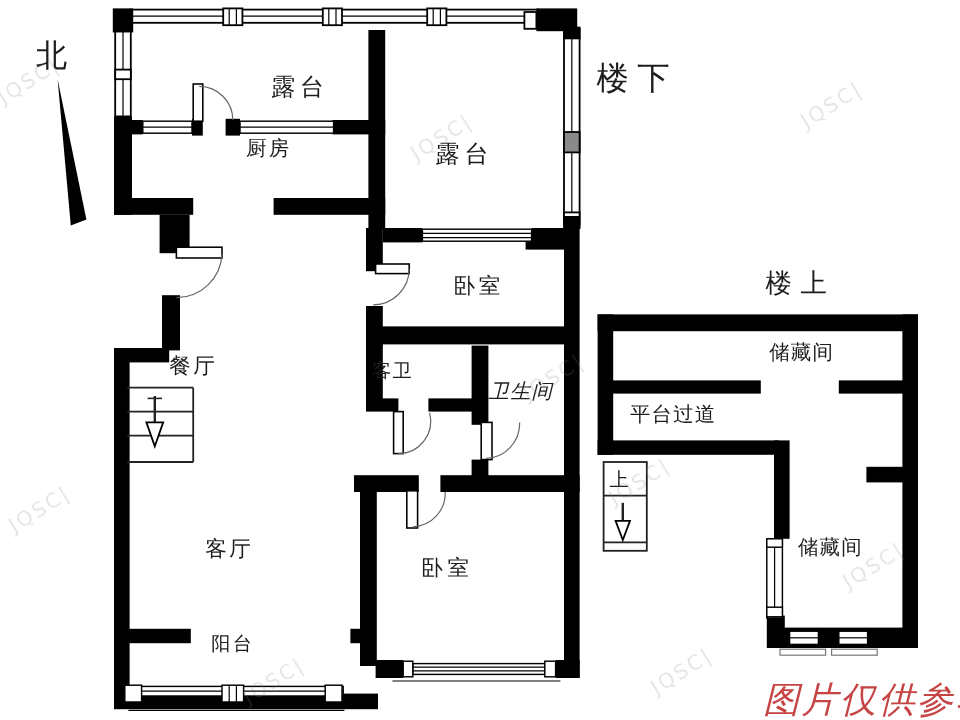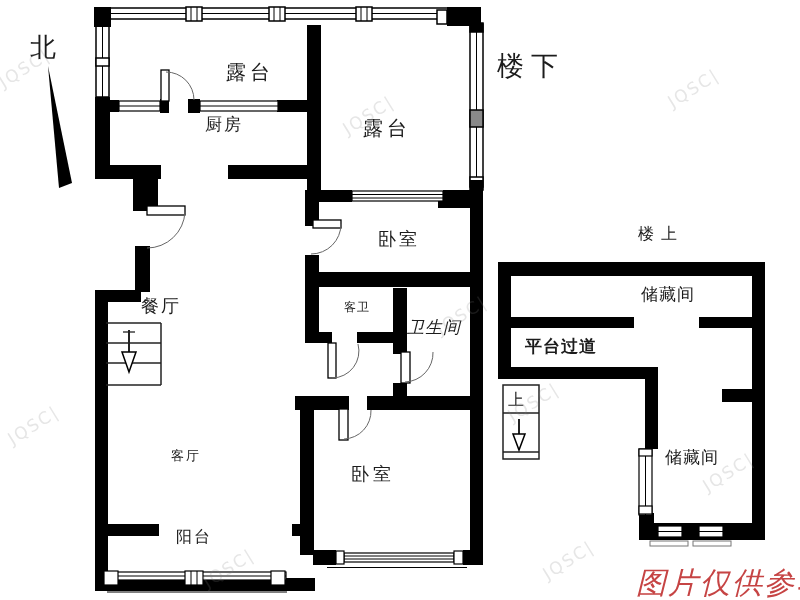--- a/index.html
+++ b/index.html
@@ -179,30 +179,30 @@
 </svg>
 
 <div class="lbl" style="left:30px;top:34px;font-size:26px;">北</div>
 
 <div class="lbl" style="left:226px;top:62px;font-size:20px;letter-spacing:4px;">露台</div>
 <div class="lbl" style="left:205px;top:116px;font-size:17px;letter-spacing:2px;">厨房</div>
 <div class="lbl" style="left:363px;top:118px;font-size:20px;letter-spacing:4px;">露台</div>
 <div class="lbl" style="left:497px;top:52px;font-size:27px;letter-spacing:7px;">楼下</div>
 
 <div class="lbl" style="left:378px;top:230px;font-size:18px;letter-spacing:3px;">卧室</div>
-<div class="lbl" style="left:344px;top:301px;font-size:12px;letter-spacing:1px;">客卫</div>
+<div class="lbl" style="left:310px;top:301px;font-size:16px;letter-spacing:1px;">客卫</div>
 <div class="lbl" style="left:407px;top:319px;font-size:17px;letter-spacing:1px;font-style:italic;">卫生间</div>
 <div class="lbl" style="left:141px;top:297px;font-size:18px;letter-spacing:2px;">餐厅</div>
-<div class="lbl" style="left:171px;top:449px;font-size:13px;letter-spacing:2px;">客厅</div>
+<div class="lbl" style="left:171px;top:449px;font-size:18px;letter-spacing:2px;">客厅</div>
 <div class="lbl" style="left:176px;top:529px;font-size:16px;letter-spacing:2px;">阳台</div>
 <div class="lbl" style="left:351px;top:465px;font-size:18px;letter-spacing:4px;">卧室</div>
 
-<div class="lbl" style="left:638px;top:226px;font-size:16px;letter-spacing:7px;text-align:right;">楼上</div>
+<div class="lbl" style="left:638px;top:226px;font-size:22px;letter-spacing:7px;text-align:right;">楼上</div>
 <div class="lbl" style="left:641px;top:286px;font-size:17px;letter-spacing:1px;">储藏间</div>
-<div class="lbl" style="left:525px;top:338px;font-size:17px;letter-spacing:1px;font-weight:bold;">平台过道</div>
+<div class="lbl" style="left:525px;top:338px;font-size:17px;letter-spacing:1px;">平台过道</div>
 <div class="lbl" style="left:665px;top:449px;font-size:17px;letter-spacing:1px;">储藏间</div>
 <div class="lbl" style="left:508px;top:392px;font-size:16px;">上</div>
 
 <div class="wm" style="left:-4px;top:58px;">JQSC|</div>
 <div class="wm" style="left:340px;top:105px;">JQSC|</div>
 <div class="wm" style="left:665px;top:78px;">JQSC|</div>
 <div class="wm" style="left:433px;top:305px;">JQSC|</div>
 <div class="wm" style="left:505px;top:392px;">JQSC|</div>
 <div class="wm" style="left:5px;top:415px;">JQSC|</div>
 <div class="wm" style="left:700px;top:462px;">JQSC|</div>

